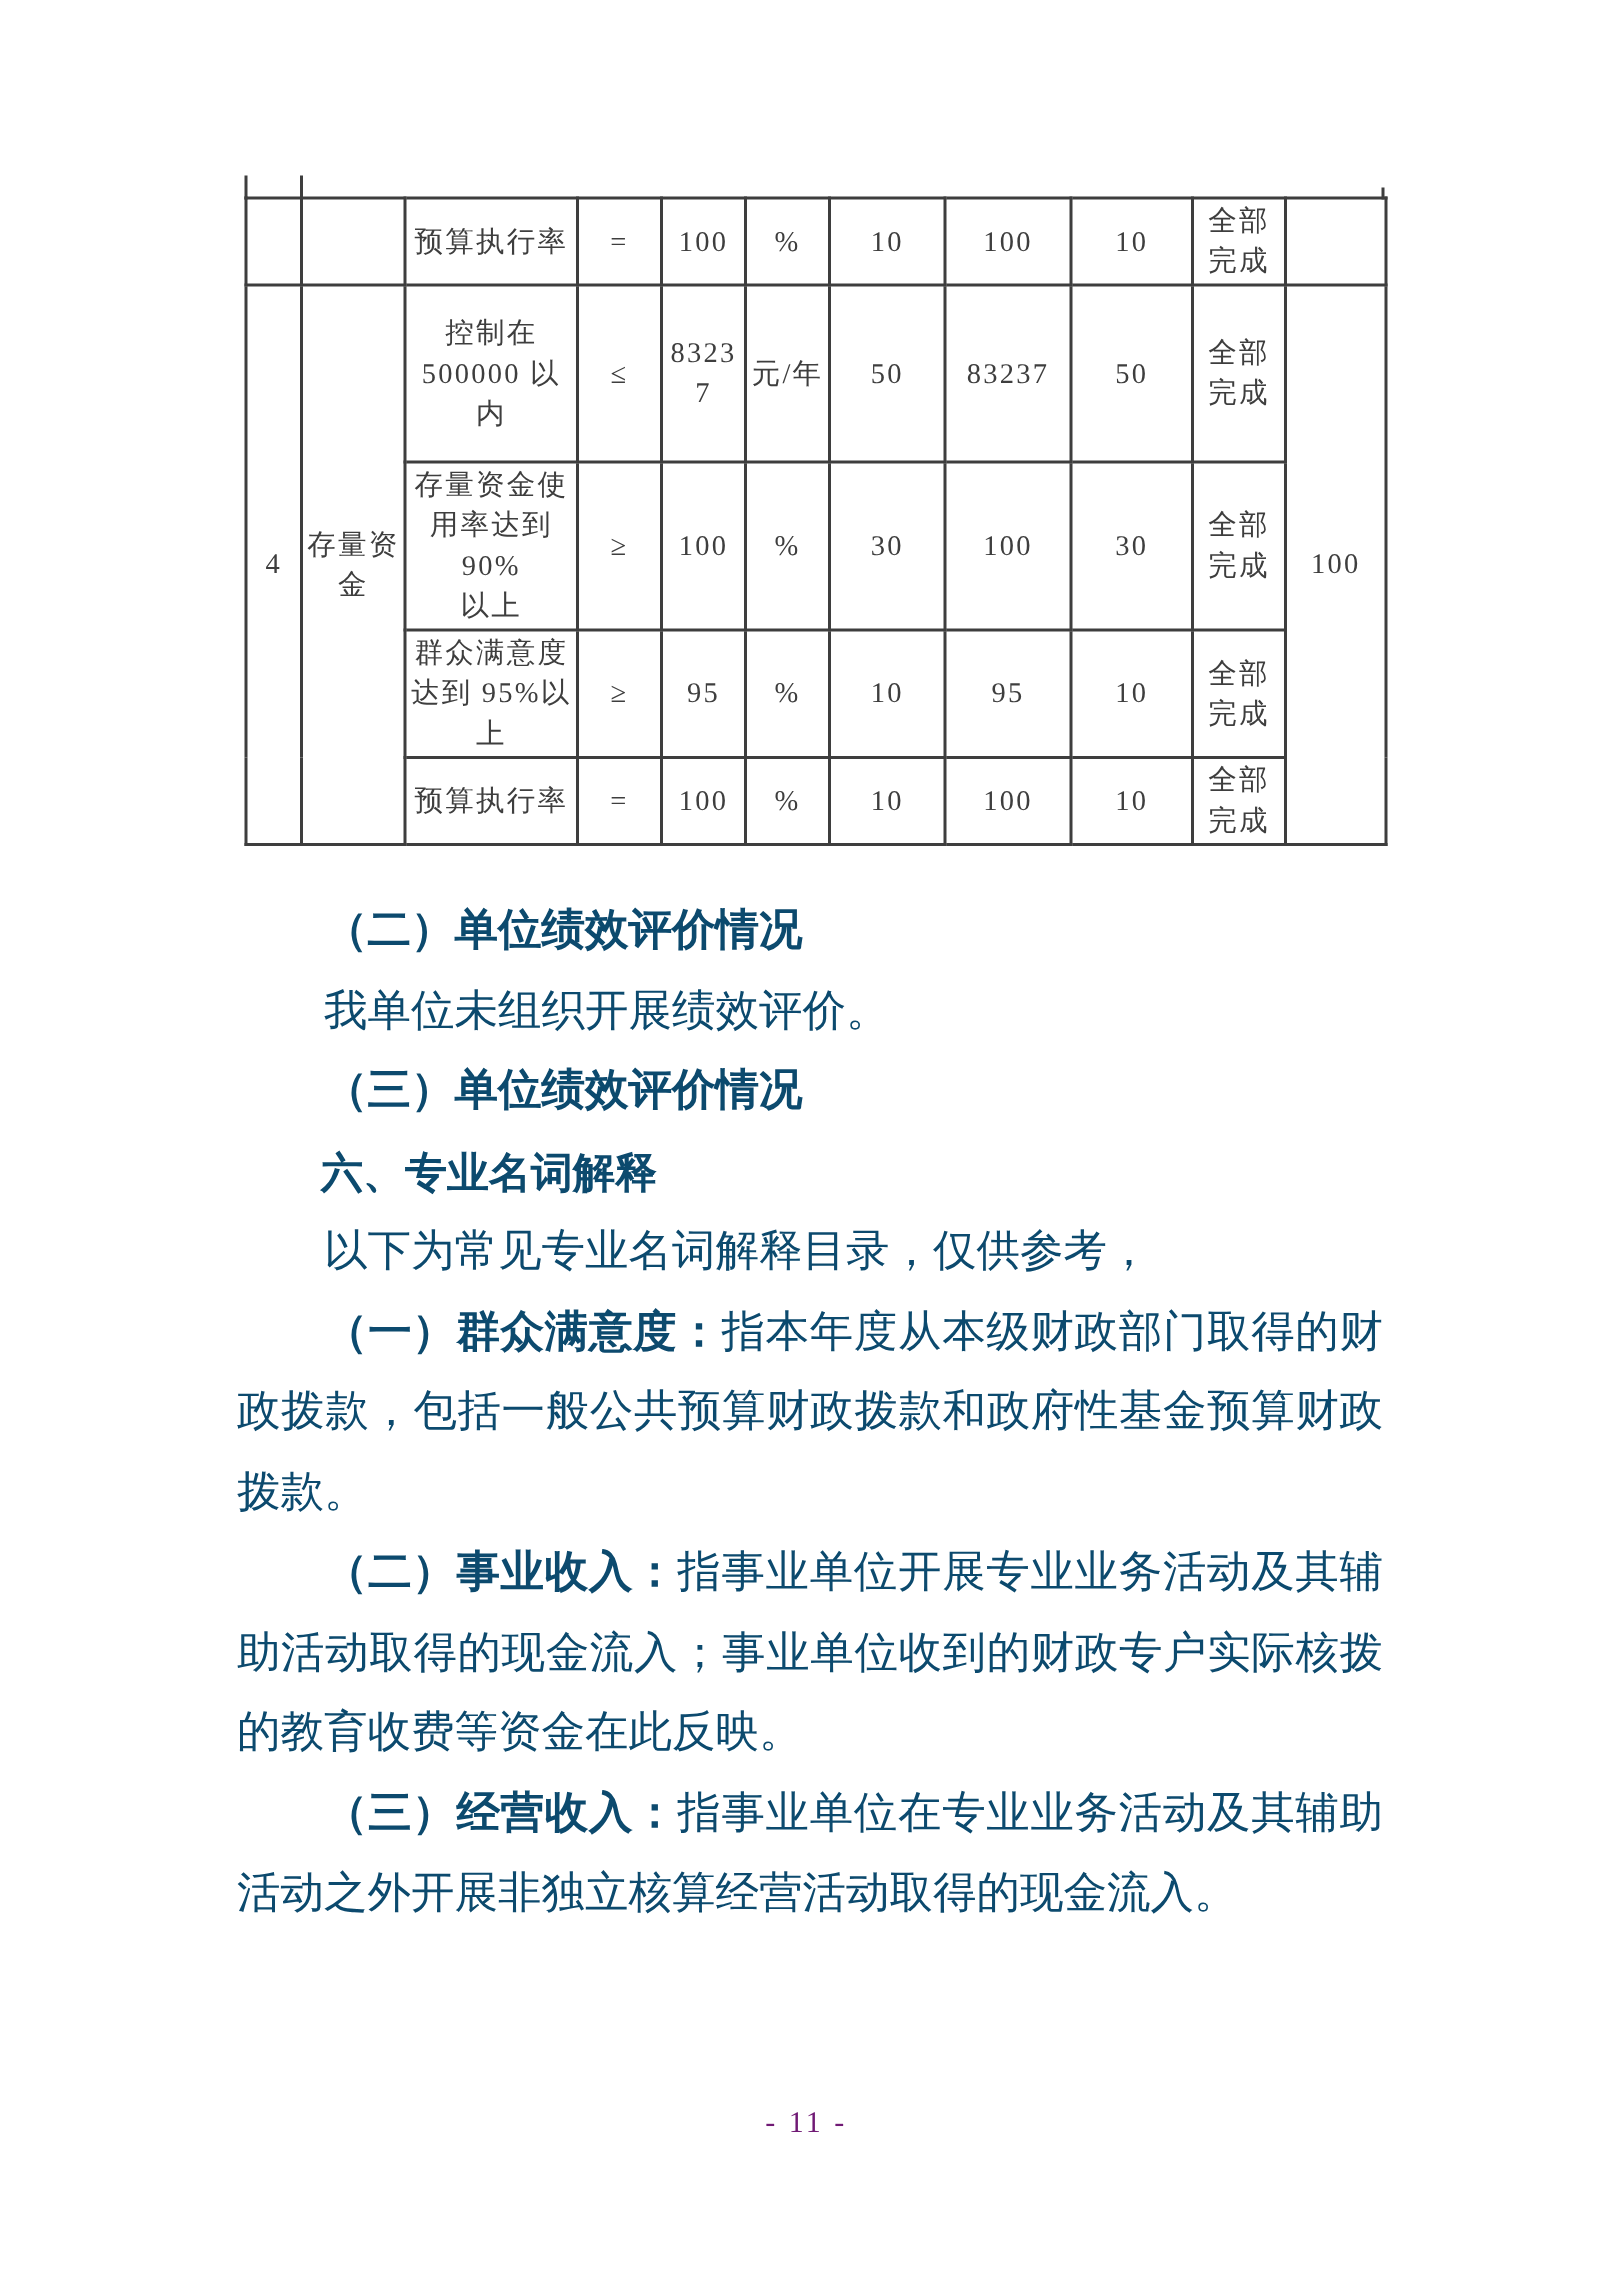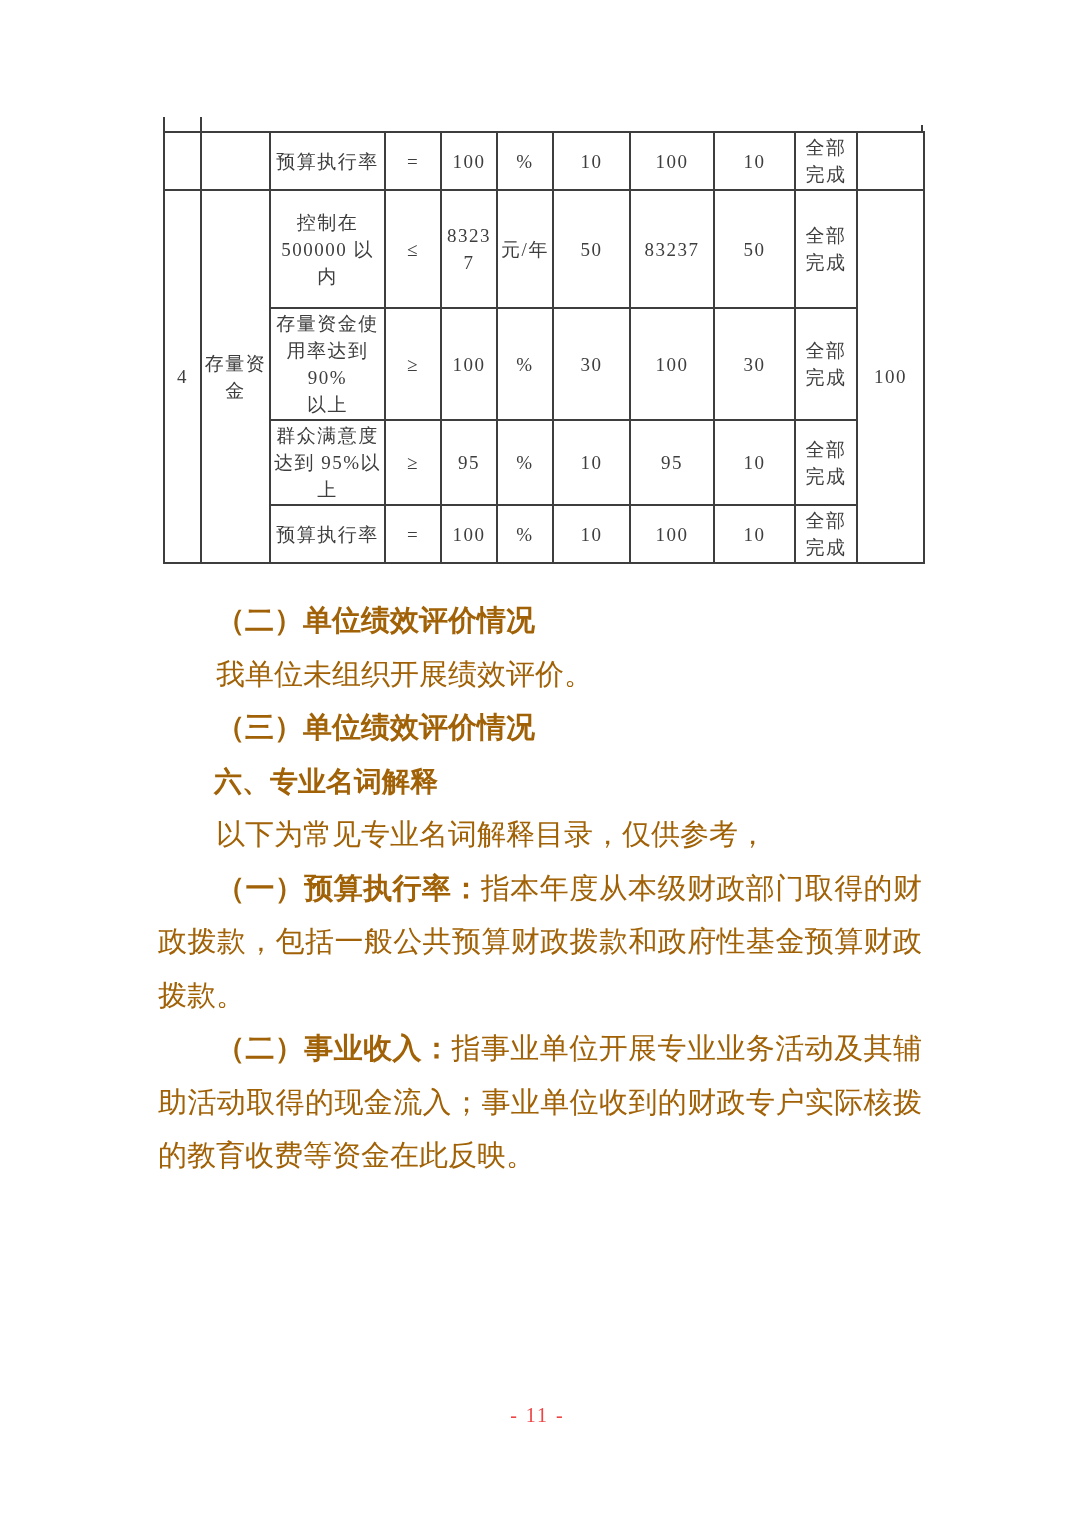--- a/index.html
+++ b/index.html
@@ -25,29 +25,29 @@
   td.ind{letter-spacing:0;padding:1px;white-space:pre-line;}
   td.val{text-align:left;padding-left:8px;padding-right:4px;word-break:break-all;letter-spacing:0;line-height:30px;}
   td.status{white-space:pre-line;letter-spacing:5px;line-height:29px;padding:1px 3px;border-radius:27px;}
   td.cat{letter-spacing:1.5px;line-height:30px;}
   tr.rA{height:56px;} tr.rB{height:118px;} tr.rC{height:85px;padding-left:35px;} tr.rD{height:58px;} tr.rE{height:54px;}
   .vstub{position:absolute;width:2px;background:#3e3e3e;}
   
   .textblock{
     position:absolute;left:158px;top:594px;width:764px;
     font-size:29px;line-height:53.5px;letter-spacing:0;
-    color:#a16207;
+    color:#0c4a6e;
   }
   .textblock p{margin:0;text-indent:2em;text-align:justify;}
   .b{font-weight:bold;}
   .h-sans{font-family:"Liberation Sans","DejaVu Sans",sans-serif;font-weight:bold;font-size:28px;}
   
   .page-num{
     position:absolute;left:0;top:1404px;width:1075px;
-    text-align:center;font-size:20px;color:#ef4444;letter-spacing:2px;
+    text-align:center;font-size:20px;color:#701a75;letter-spacing:2px;
   }
 </style>
 </head>
 <body>
 
 <div class="page">
 
   <div class="vstub" style="left:163px;top:117px;height:16px;"></div>
   <div class="vstub" style="left:200px;top:117px;height:16px;"></div>
   <div class="vstub" style="left:921px;top:125px;height:8px;"></div>
@@ -134,19 +134,20 @@
     </tr>
   </tbody>
     </table>
 
   <div class="textblock">
     <p class="b">（二）单位绩效评价情况</p>
     <p>我单位未组织开展绩效评价。</p>
     <p class="b">（三）单位绩效评价情况</p>
     <p class="h-sans">六、专业名词解释</p>
     <p>以下为常见专业名词解释目录，仅供参考，</p>
-    <p><span class="b">（一）预算执行率：</span><span>指本年度从本级财政部门取得的财政拨款，包括一般公共预算财政拨款和政府性基金预算财政拨款。</span></p>
+    <p><span class="b">（一）群众满意度：</span><span>指本年度从本级财政部门取得的财政拨款，包括一般公共预算财政拨款和政府性基金预算财政拨款。</span></p>
     <p><span class="b">（二）事业收入：</span><span>指事业单位开展专业业务活动及其辅助活动取得的现金流入；事业单位收到的财政专户实际核拨的教育收费等资金在此反映。</span></p>
+    <p><span class="b">（三）经营收入：</span><span>指事业单位在专业业务活动及其辅助活动之外开展非独立核算经营活动取得的现金流入。</span></p>
   </div>
 
   <div class="page-num">- 11 -</div>
 
 </div>
 
 </body></html>

